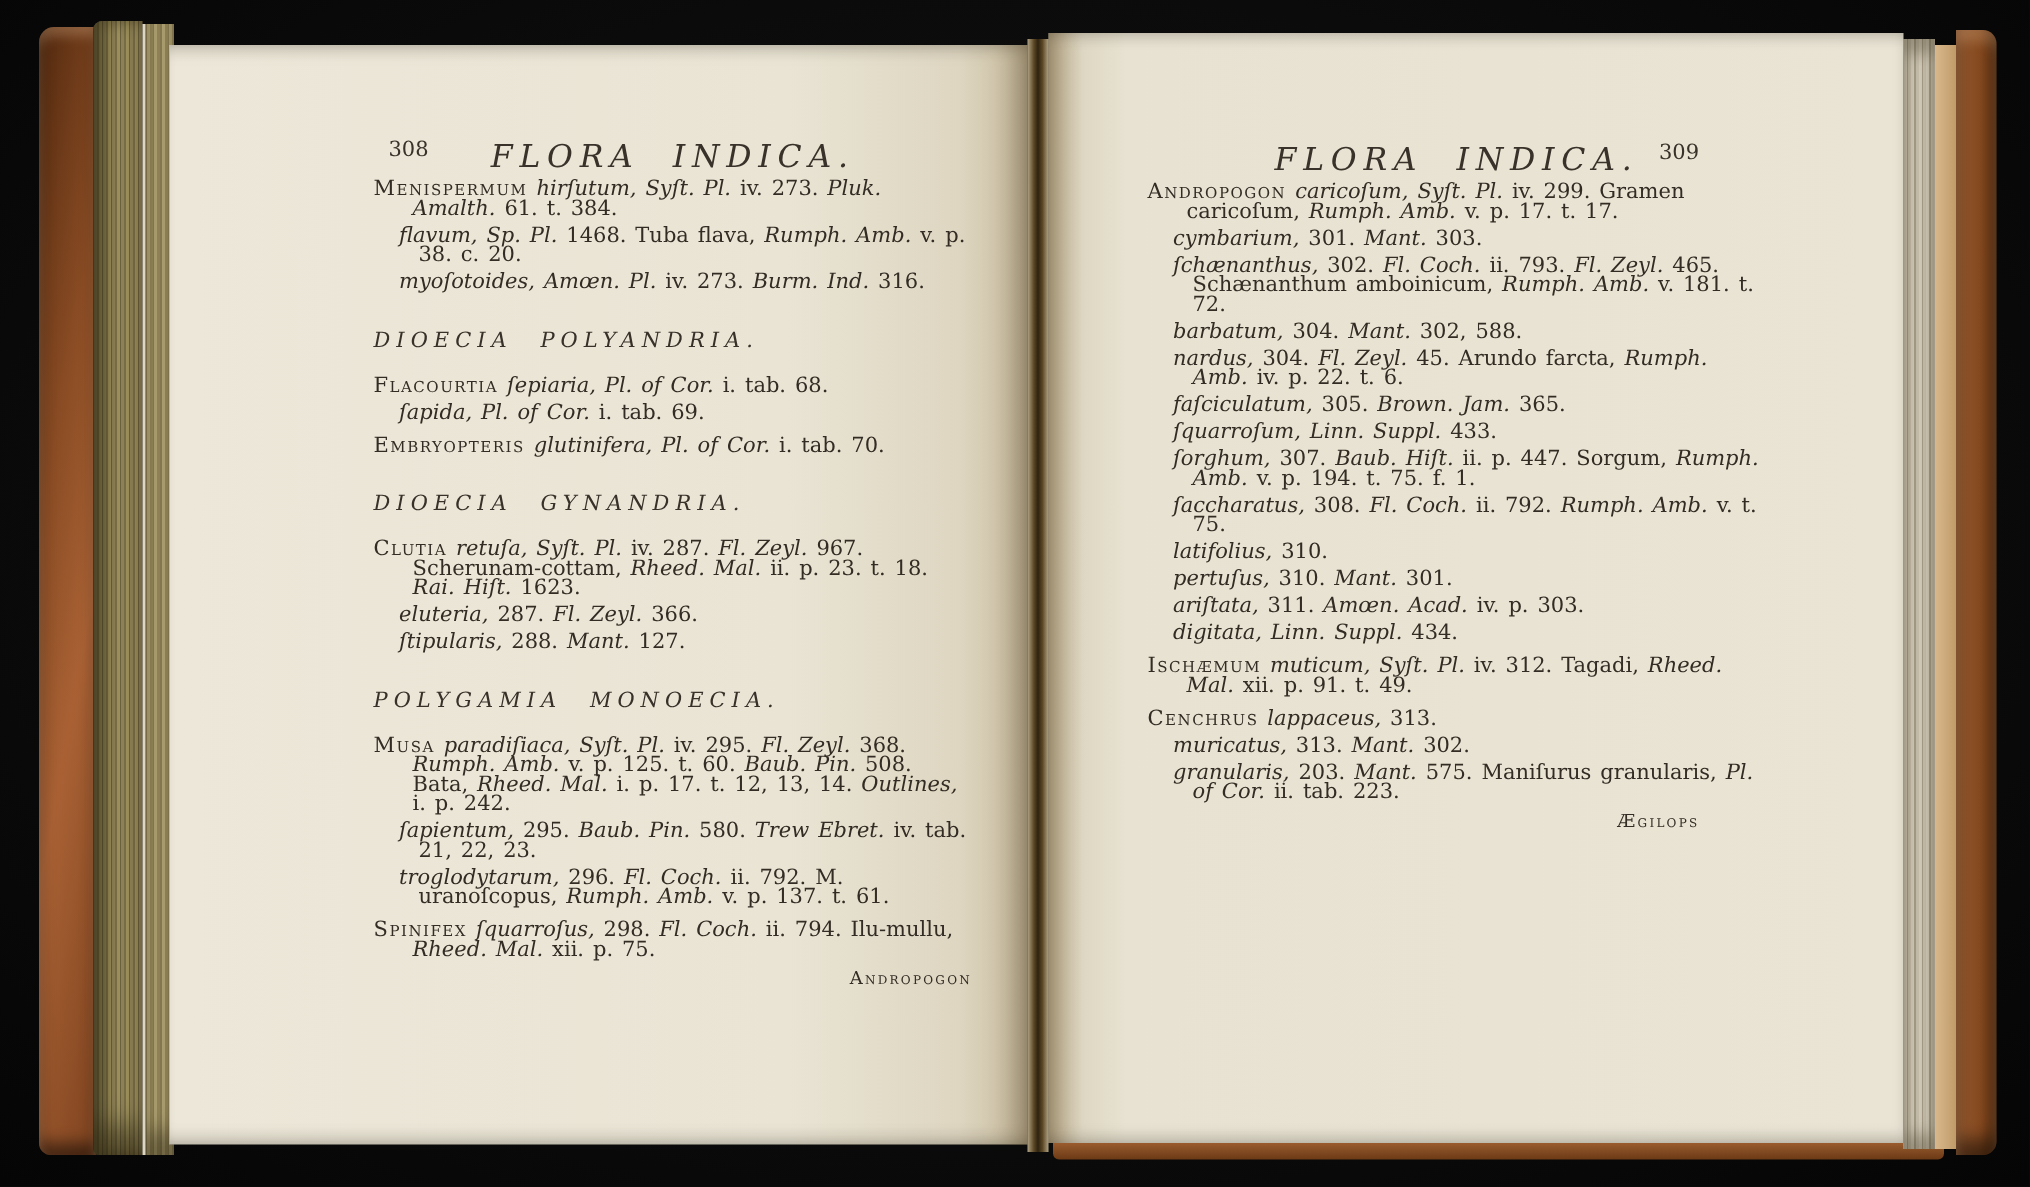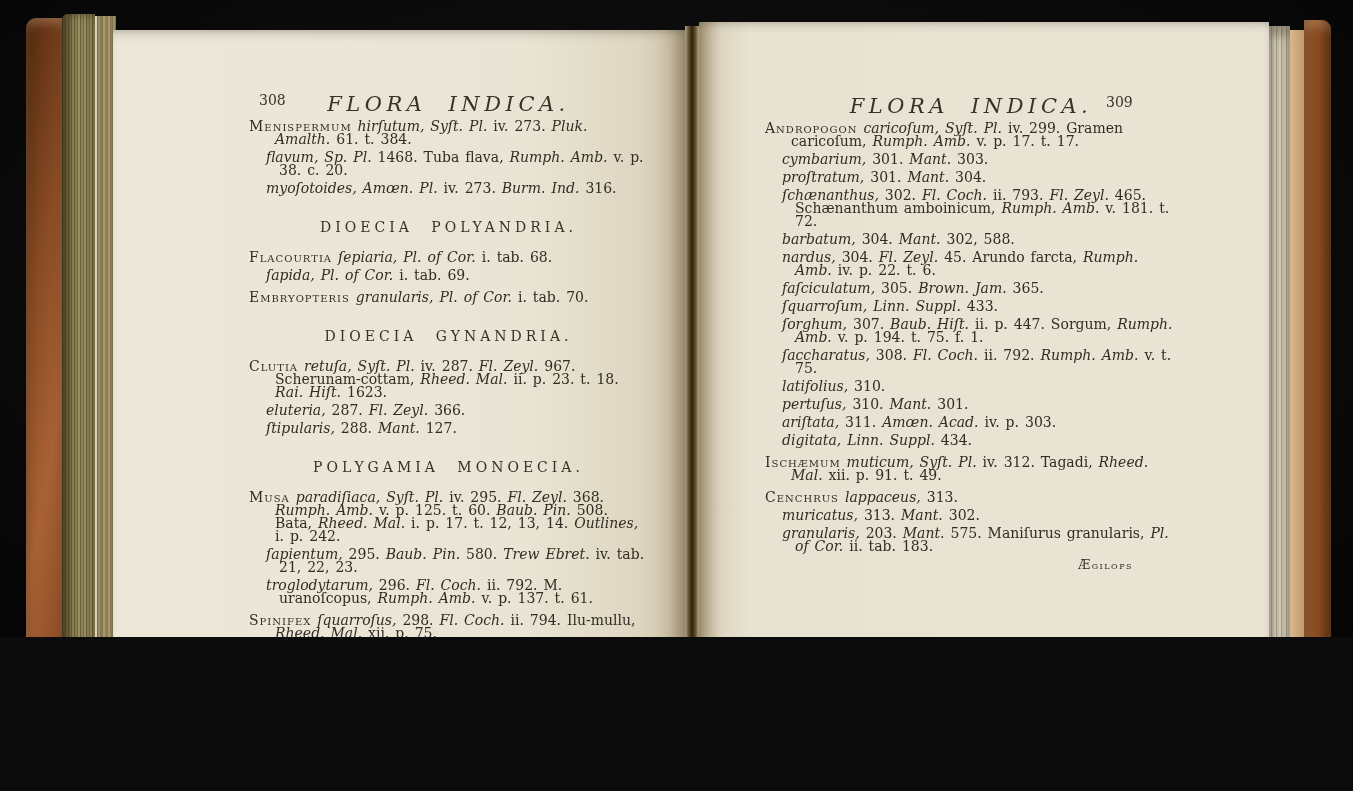--- a/index.html
+++ b/index.html
@@ -3,21 +3,21 @@
 <meta charset="utf-8">
 <style>
   :root{
     --bg:#0b0b0b;
     --page:#e9e4d4;
     --ink:#332c24;
     --leather:#96542a;
   }
   html,body{margin:0;padding:0;background:var(--bg);}
   .scene{
-    position:relative;width:1353px;height:637px;overflow:hidden;
+    position:relative;width:1353px;height:791px;overflow:hidden;
     background:radial-gradient(ellipse at 50% 45%, #111 0%, #0b0b0b 60%, #050505 100%);
     font-family:"DejaVu Serif", serif;color:var(--ink);
   }
   
   .cover-left{
     position:absolute;left:26px;top:18px;width:38px;height:752px;
     background:linear-gradient(100deg,#52290f 0%,#8a4c24 35%,#a96134 60%,#7e431f 100%);
     border-radius:10px 0 0 8px;
     box-shadow:inset 0 6px 8px rgba(255,220,180,.25), inset 0 -8px 10px rgba(0,0,0,.5);
   }
@@ -91,21 +91,21 @@
     margin:0 0 5px 0;font-size:14px;line-height:13px;
     word-spacing:1.5px;
   }
   .entry.g{padding-left:26px;text-indent:-26px;}
   .entry.s{padding-left:30px;text-indent:-13px;}
   .entry.gap{margin-top:9px;}
   .s-sc{font-variant:small-caps;letter-spacing:1px;}
   .s-i{font-style:italic;}
   .s-r{}
   .section-heading{
-    text-align:center;font-size:14px;
+    text-align:left;font-style:italic;font-size:14px;
     letter-spacing:4px;word-spacing:10px;
     margin:24px 0 16px 0;color:#38312a;
   }
   .catchword{
     font-variant:small-caps;letter-spacing:1.5px;font-size:12px;
     text-align:right;margin-top:3px;
   }
   .page-left .catchword{padding:0 37px 0 0;margin-left:136px;}
   .page-right .catchword{padding:0 136px 0 0;margin-left:66px;}
 </style>
@@ -123,21 +123,21 @@
       <span class="page-number">308</span>
       <span class="running-title">FLORA INDICA.</span>
     </div>
     <div class="page-body">
         <p class="entry g"><span class="s-sc">Menispermum</span><span class="s-i"> hirſutum, Syſt. Pl. </span><span class="s-r">iv. 273. </span><span class="s-i">Pluk. Amalth. </span><span class="s-r">61. t. 384.</span></p>
         <p class="entry s"><span class="s-i">flavum, Sp. Pl. </span><span class="s-r">1468. Tuba flava, </span><span class="s-i">Rumph. Amb. </span><span class="s-r">v. p. 38. c. 20.</span></p>
         <p class="entry s"><span class="s-i">myoſotoides, Amœn. Pl. </span><span class="s-r">iv. 273. </span><span class="s-i">Burm. Ind. </span><span class="s-r">316.</span></p>
         <div class="section-heading">DIOECIA POLYANDRIA.</div>
         <p class="entry g"><span class="s-sc">Flacourtia</span><span class="s-i"> ſepiaria, Pl. of Cor. </span><span class="s-r">i. tab. 68.</span></p>
         <p class="entry s"><span class="s-i">ſapida, Pl. of Cor. </span><span class="s-r">i. tab. 69.</span></p>
-        <p class="entry g gap"><span class="s-sc">Embryopteris</span><span class="s-i"> granularis, Pl. of Cor. </span><span class="s-r">i. tab. 70.</span></p>
+        <p class="entry g gap"><span class="s-sc">Embryopteris</span><span class="s-i"> glutinifera, Pl. of Cor. </span><span class="s-r">i. tab. 70.</span></p>
         <div class="section-heading">DIOECIA GYNANDRIA.</div>
         <p class="entry g"><span class="s-sc">Clutia</span><span class="s-i"> retuſa, Syſt. Pl. </span><span class="s-r">iv. 287. </span><span class="s-i">Fl. Zeyl. </span><span class="s-r">967. Scherunam-cottam, </span><span class="s-i">Rheed. Mal. </span><span class="s-r">ii. p. 23. t. 18. </span><span class="s-i">Rai. Hiſt. </span><span class="s-r">1623.</span></p>
         <p class="entry s"><span class="s-i">eluteria, </span><span class="s-r">287. </span><span class="s-i">Fl. Zeyl. </span><span class="s-r">366.</span></p>
         <p class="entry s"><span class="s-i">ſtipularis, </span><span class="s-r">288. </span><span class="s-i">Mant. </span><span class="s-r">127.</span></p>
         <div class="section-heading">POLYGAMIA MONOECIA.</div>
         <p class="entry g"><span class="s-sc">Musa</span><span class="s-i"> paradiſiaca, Syſt. Pl. </span><span class="s-r">iv. 295. </span><span class="s-i">Fl. Zeyl. </span><span class="s-r">368. </span><span class="s-i">Rumph. Amb. </span><span class="s-r">v. p. 125. t. 60. </span><span class="s-i">Baub. Pin. </span><span class="s-r">508. Bata, </span><span class="s-i">Rheed. Mal. </span><span class="s-r">i. p. 17. t. 12, 13, 14. </span><span class="s-i">Outlines, </span><span class="s-r">i. p. 242.</span></p>
         <p class="entry s"><span class="s-i">ſapientum, </span><span class="s-r">295. </span><span class="s-i">Baub. Pin. </span><span class="s-r">580. </span><span class="s-i">Trew Ebret. </span><span class="s-r">iv. tab. 21, 22, 23.</span></p>
         <p class="entry s"><span class="s-i">troglodytarum, </span><span class="s-r">296. </span><span class="s-i">Fl. Coch. </span><span class="s-r">ii. 792. M. uranoſcopus, </span><span class="s-i">Rumph. Amb. </span><span class="s-r">v. p. 137. t. 61.</span></p>
         <p class="entry g gap"><span class="s-sc">Spinifex</span><span class="s-i"> ſquarroſus, </span><span class="s-r">298. </span><span class="s-i">Fl. Coch. </span><span class="s-r">ii. 794. Ilu-mullu, </span><span class="s-i">Rheed. Mal. </span><span class="s-r">xii. p. 75.</span></p>
       </div>
@@ -147,36 +147,35 @@
   <div class="gutter"></div>
 
   <div class="page page-right">
     <div class="page-header">
       <span class="page-number">309</span>
       <span class="running-title">FLORA INDICA.</span>
     </div>
     <div class="page-body">
         <p class="entry g"><span class="s-sc">Andropogon</span><span class="s-i"> caricoſum, Syſt. Pl. </span><span class="s-r">iv. 299. Gramen caricoſum, </span><span class="s-i">Rumph. Amb. </span><span class="s-r">v. p. 17. t. 17.</span></p>
         <p class="entry s"><span class="s-i">cymbarium, </span><span class="s-r">301. </span><span class="s-i">Mant. </span><span class="s-r">303.</span></p>
-        <p class="entry s"><span class="s-i">proſtratum, </span><span class="s-r">301. </span><span class="s-i">Mant. </span><span class="s-r">304.</span></p>
         <p class="entry s"><span class="s-i">ſchænanthus, </span><span class="s-r">302. </span><span class="s-i">Fl. Coch. </span><span class="s-r">ii. 793. </span><span class="s-i">Fl. Zeyl. </span><span class="s-r">465. Schænanthum amboinicum, </span><span class="s-i">Rumph. Amb. </span><span class="s-r">v. 181. t. 72.</span></p>
         <p class="entry s"><span class="s-i">barbatum, </span><span class="s-r">304. </span><span class="s-i">Mant. </span><span class="s-r">302, 588.</span></p>
         <p class="entry s"><span class="s-i">nardus, </span><span class="s-r">304. </span><span class="s-i">Fl. Zeyl. </span><span class="s-r">45. Arundo farcta, </span><span class="s-i">Rumph. Amb. </span><span class="s-r">iv. p. 22. t. 6.</span></p>
         <p class="entry s"><span class="s-i">faſciculatum, </span><span class="s-r">305. </span><span class="s-i">Brown. Jam. </span><span class="s-r">365.</span></p>
         <p class="entry s"><span class="s-i">ſquarroſum, Linn. Suppl. </span><span class="s-r">433.</span></p>
         <p class="entry s"><span class="s-i">ſorghum, </span><span class="s-r">307. </span><span class="s-i">Baub. Hiſt. </span><span class="s-r">ii. p. 447. Sorgum, </span><span class="s-i">Rumph. Amb. </span><span class="s-r">v. p. 194. t. 75. f. 1.</span></p>
         <p class="entry s"><span class="s-i">ſaccharatus, </span><span class="s-r">308. </span><span class="s-i">Fl. Coch. </span><span class="s-r">ii. 792. </span><span class="s-i">Rumph. Amb. </span><span class="s-r">v. t. 75.</span></p>
         <p class="entry s"><span class="s-i">latifolius, </span><span class="s-r">310.</span></p>
         <p class="entry s"><span class="s-i">pertuſus, </span><span class="s-r">310. </span><span class="s-i">Mant. </span><span class="s-r">301.</span></p>
         <p class="entry s"><span class="s-i">ariſtata, </span><span class="s-r">311. </span><span class="s-i">Amœn. Acad. </span><span class="s-r">iv. p. 303.</span></p>
         <p class="entry s"><span class="s-i">digitata, Linn. Suppl. </span><span class="s-r">434.</span></p>
         <p class="entry g gap"><span class="s-sc">Ischæmum</span><span class="s-i"> muticum, Syſt. Pl. </span><span class="s-r">iv. 312. Tagadi, </span><span class="s-i">Rheed. Mal. </span><span class="s-r">xii. p. 91. t. 49.</span></p>
         <p class="entry g gap"><span class="s-sc">Cenchrus</span><span class="s-i"> lappaceus, </span><span class="s-r">313.</span></p>
         <p class="entry s"><span class="s-i">muricatus, </span><span class="s-r">313. </span><span class="s-i">Mant. </span><span class="s-r">302.</span></p>
-        <p class="entry s"><span class="s-i">granularis, </span><span class="s-r">203. </span><span class="s-i">Mant. </span><span class="s-r">575. Maniſurus granularis, </span><span class="s-i">Pl. of Cor. </span><span class="s-r">ii. tab. 183.</span></p>
+        <p class="entry s"><span class="s-i">granularis, </span><span class="s-r">203. </span><span class="s-i">Mant. </span><span class="s-r">575. Maniſurus granularis, </span><span class="s-i">Pl. of Cor. </span><span class="s-r">ii. tab. 223.</span></p>
       </div>
     <div class="catchword">Ægilops</div>
   </div>
 
   <div class="bottom-edge-right"></div>
   <div class="stack-right"></div>
   <div class="tan-strip"></div>
   <div class="cover-right"></div>
 
 </div>

